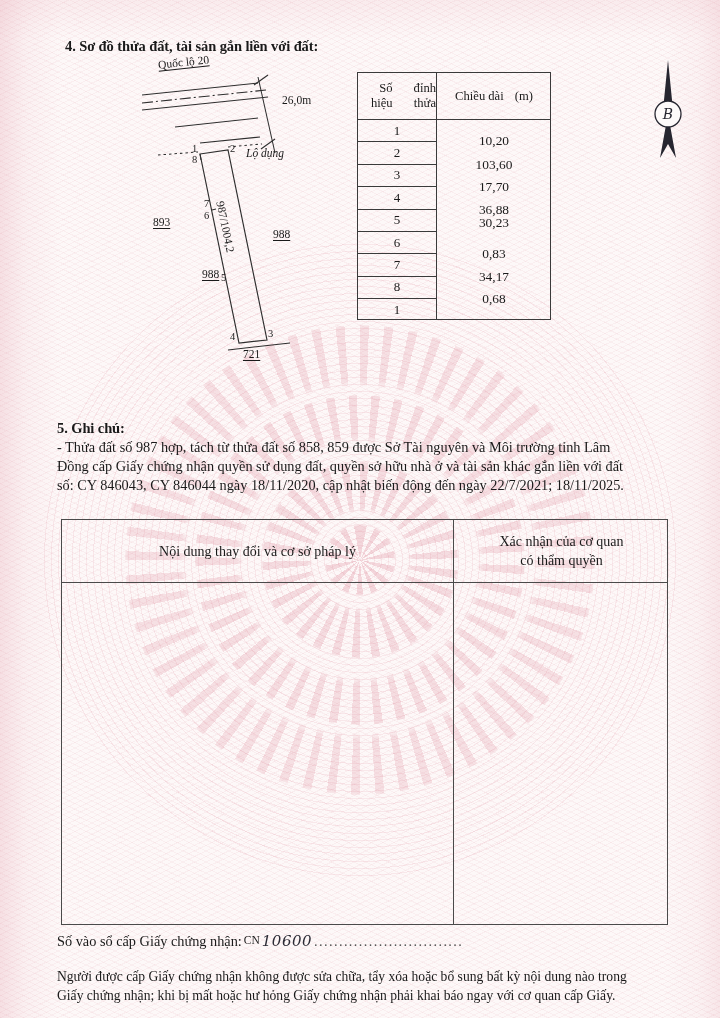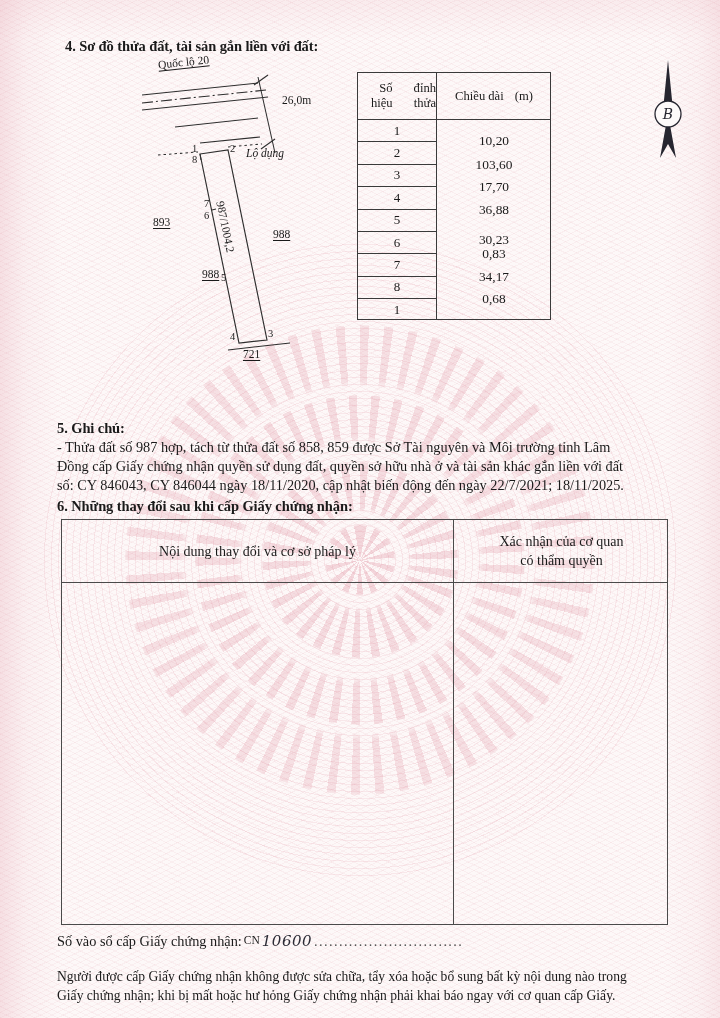--- a/index.html
+++ b/index.html
@@ -240,33 +240,32 @@
         <div class="vtx-cell" style="top: 114.2px;">4</div>
         <div class="vtx-cell" style="top: 136.6px;">5</div>
         <div class="vtx-cell" style="top: 159px;">6</div>
         <div class="vtx-cell" style="top: 181.4px;">7</div>
         <div class="vtx-cell" style="top: 203.8px;">8</div>
         <div class="vtx-cell last" style="top: 226.2px;">1</div>
         <div class="len-cell" style="top: 57px;">10,20</div>
         <div class="len-cell" style="top: 80.6px;">103,60</div>
         <div class="len-cell" style="top: 103px;">17,70</div>
         <div class="len-cell" style="top: 125.4px;">36,88</div>
-        <div class="len-cell" style="top: 156px; text-align: center;">30,23</div>
+        <div class="len-cell" style="top: 139px; text-align: center;">30,23</div>
         <div class="len-cell" style="top: 170.2px;">0,83</div>
         <div class="len-cell" style="top: 192.6px;">34,17</div>
         <div class="len-cell" style="top: 215px;">0,68</div>
       </div>
   </div>
 
   <div class="h-sec" style="left:57px;top:420px;">5. Ghi chú:</div>
   <div class="body-txt note-line" style="left:57px;top:438px;">- Thửa đất số 987 hợp, tách từ thửa đất số 858, 859 được Sở Tài nguyên và Môi trường tỉnh Lâm</div>
   <div class="body-txt note-line" style="left:57px;top:457px;">Đồng cấp Giấy chứng nhận quyền sử dụng đất, quyền sở hữu nhà ở và tài sản khác gắn liền với đất</div>
   <div class="body-txt note-line" style="left:57px;top:476px;text-align:right;">số: CY 846043, CY 846044 ngày 18/11/2020, cập nhật biến động đến ngày 22/7/2021; 18/11/2025.</div>
 
-  <div class="h-sec" style="left:57px;top:498px;">6. Những thay đổi sau khi cấp Giấy chứng nhận:</div>
 
   <div id="chg-table">
     <div id="chg-vline"></div>
     <div id="chg-hline"></div>
     <div class="chg-head r">
       <div>
         <div>Xác nhận của cơ quan</div>
         <div>có thẩm quyền</div>
       </div>
     </div>

